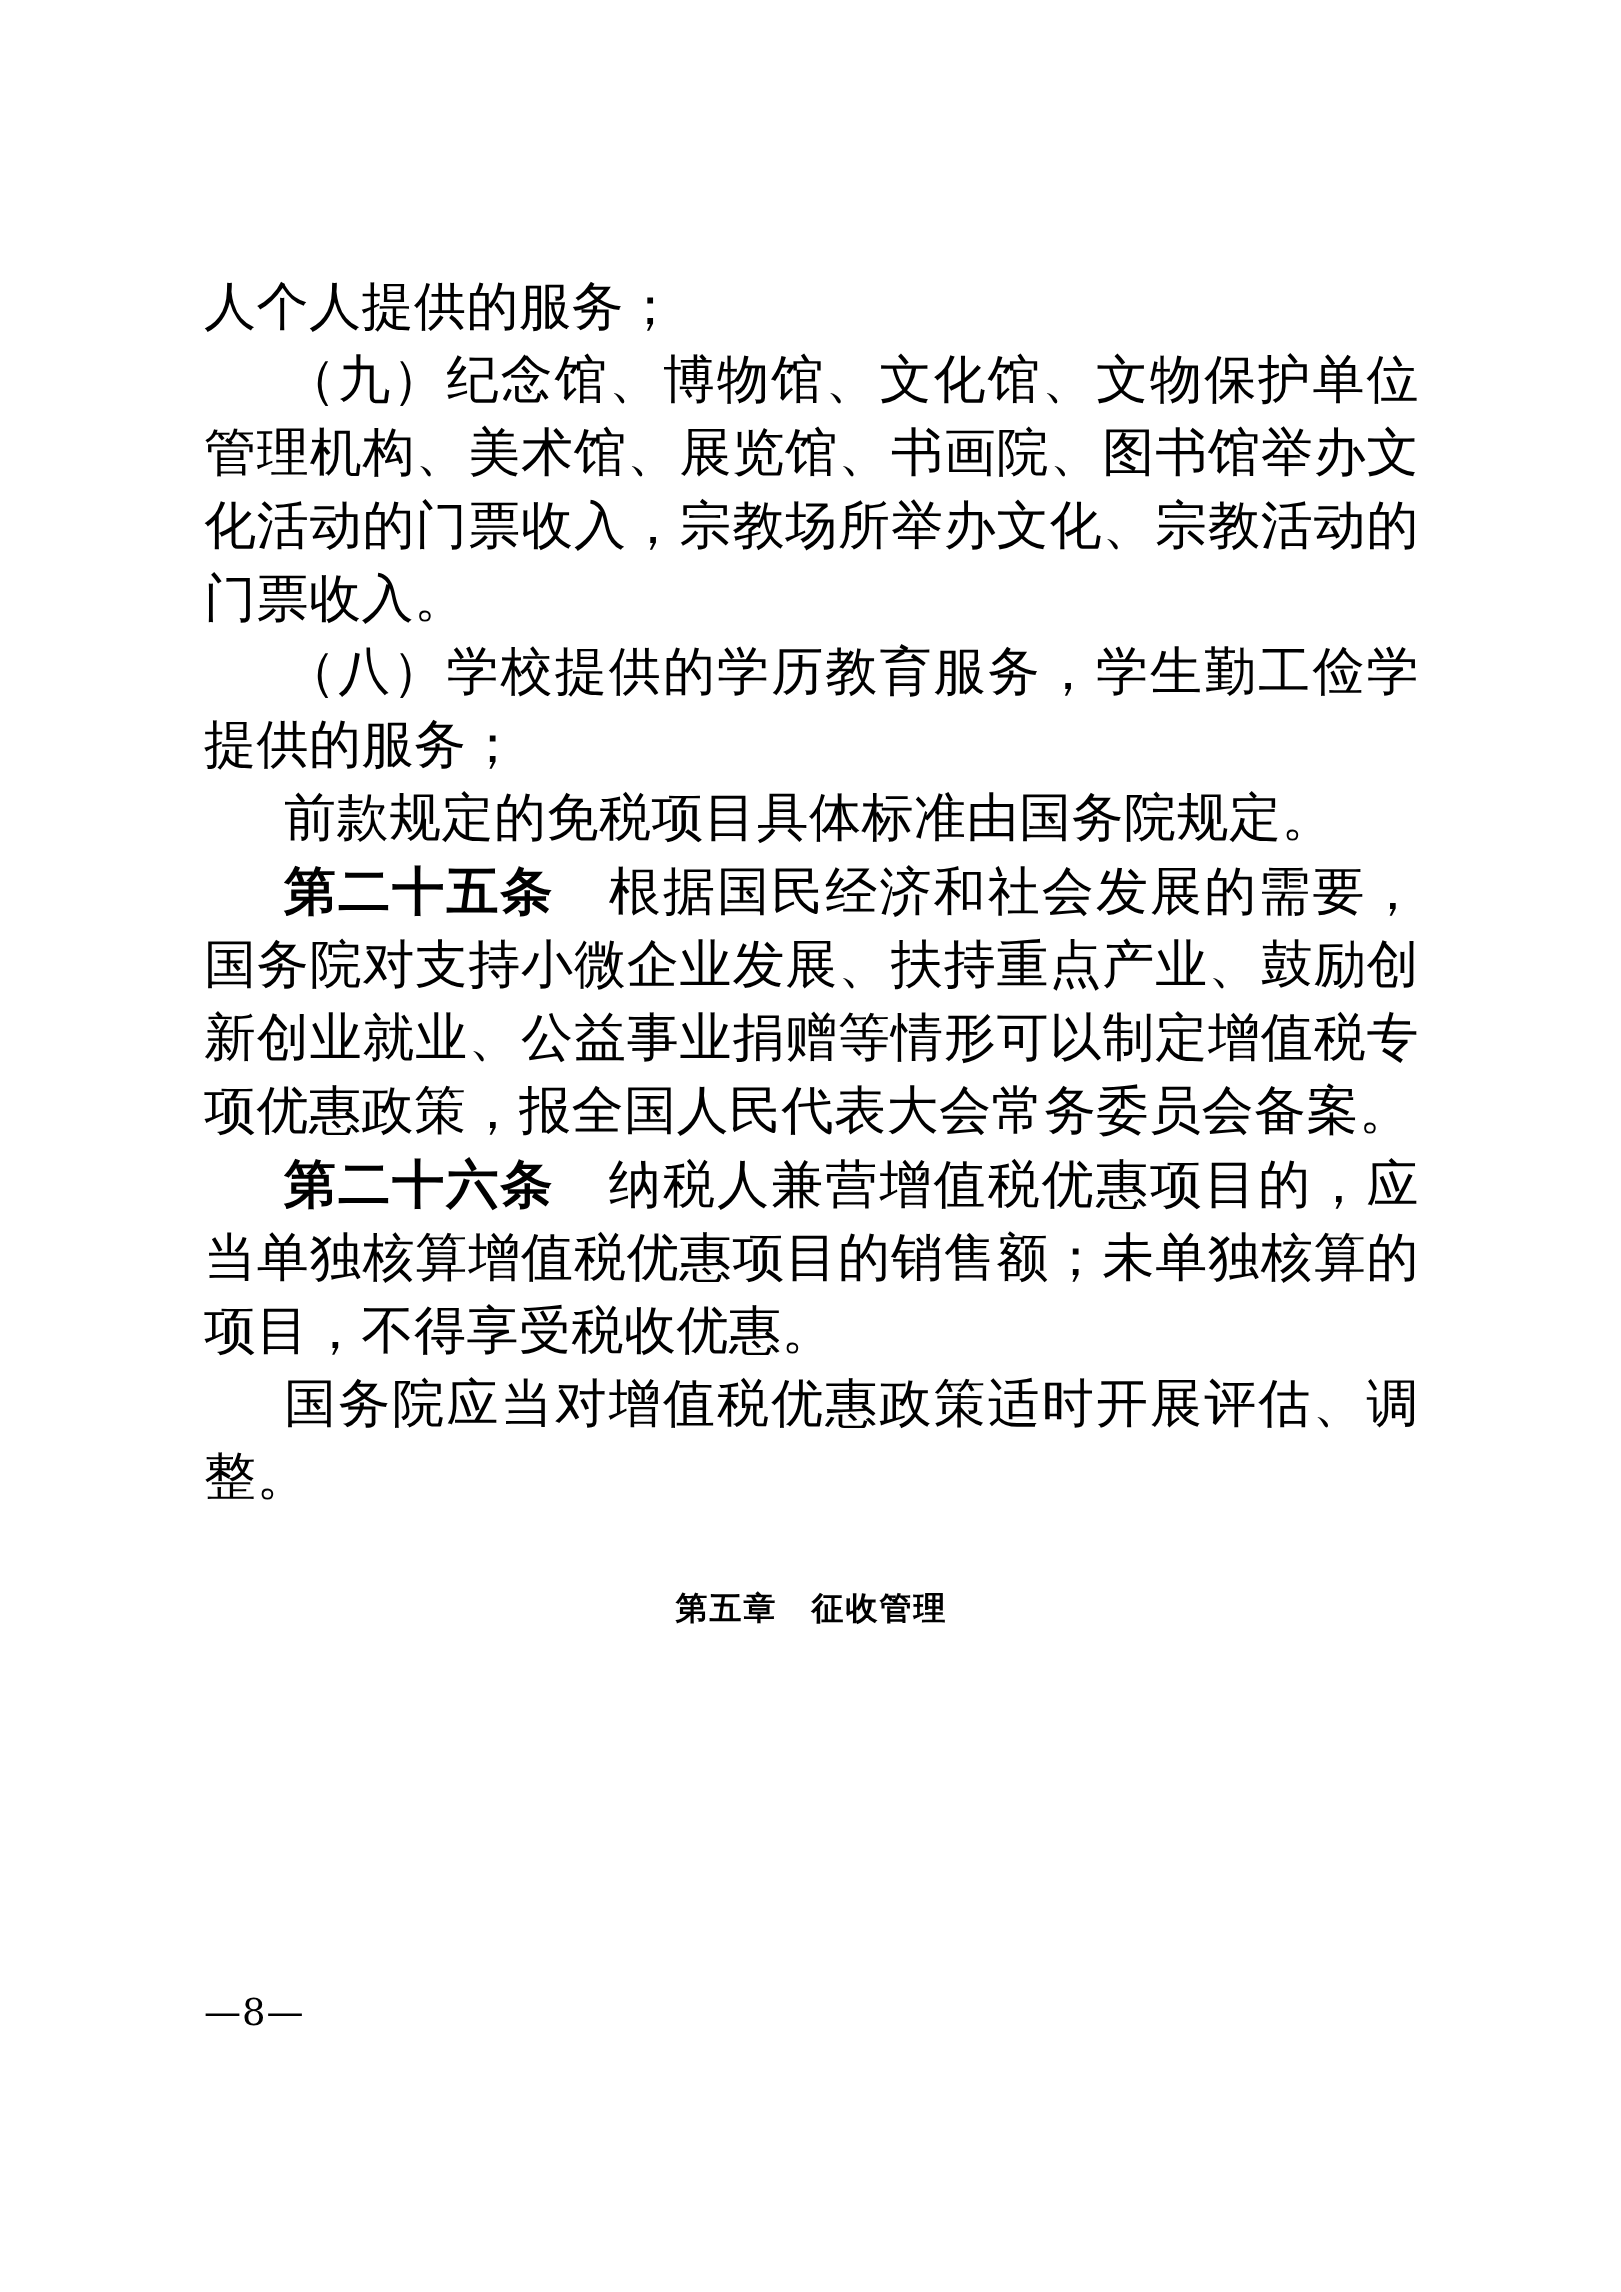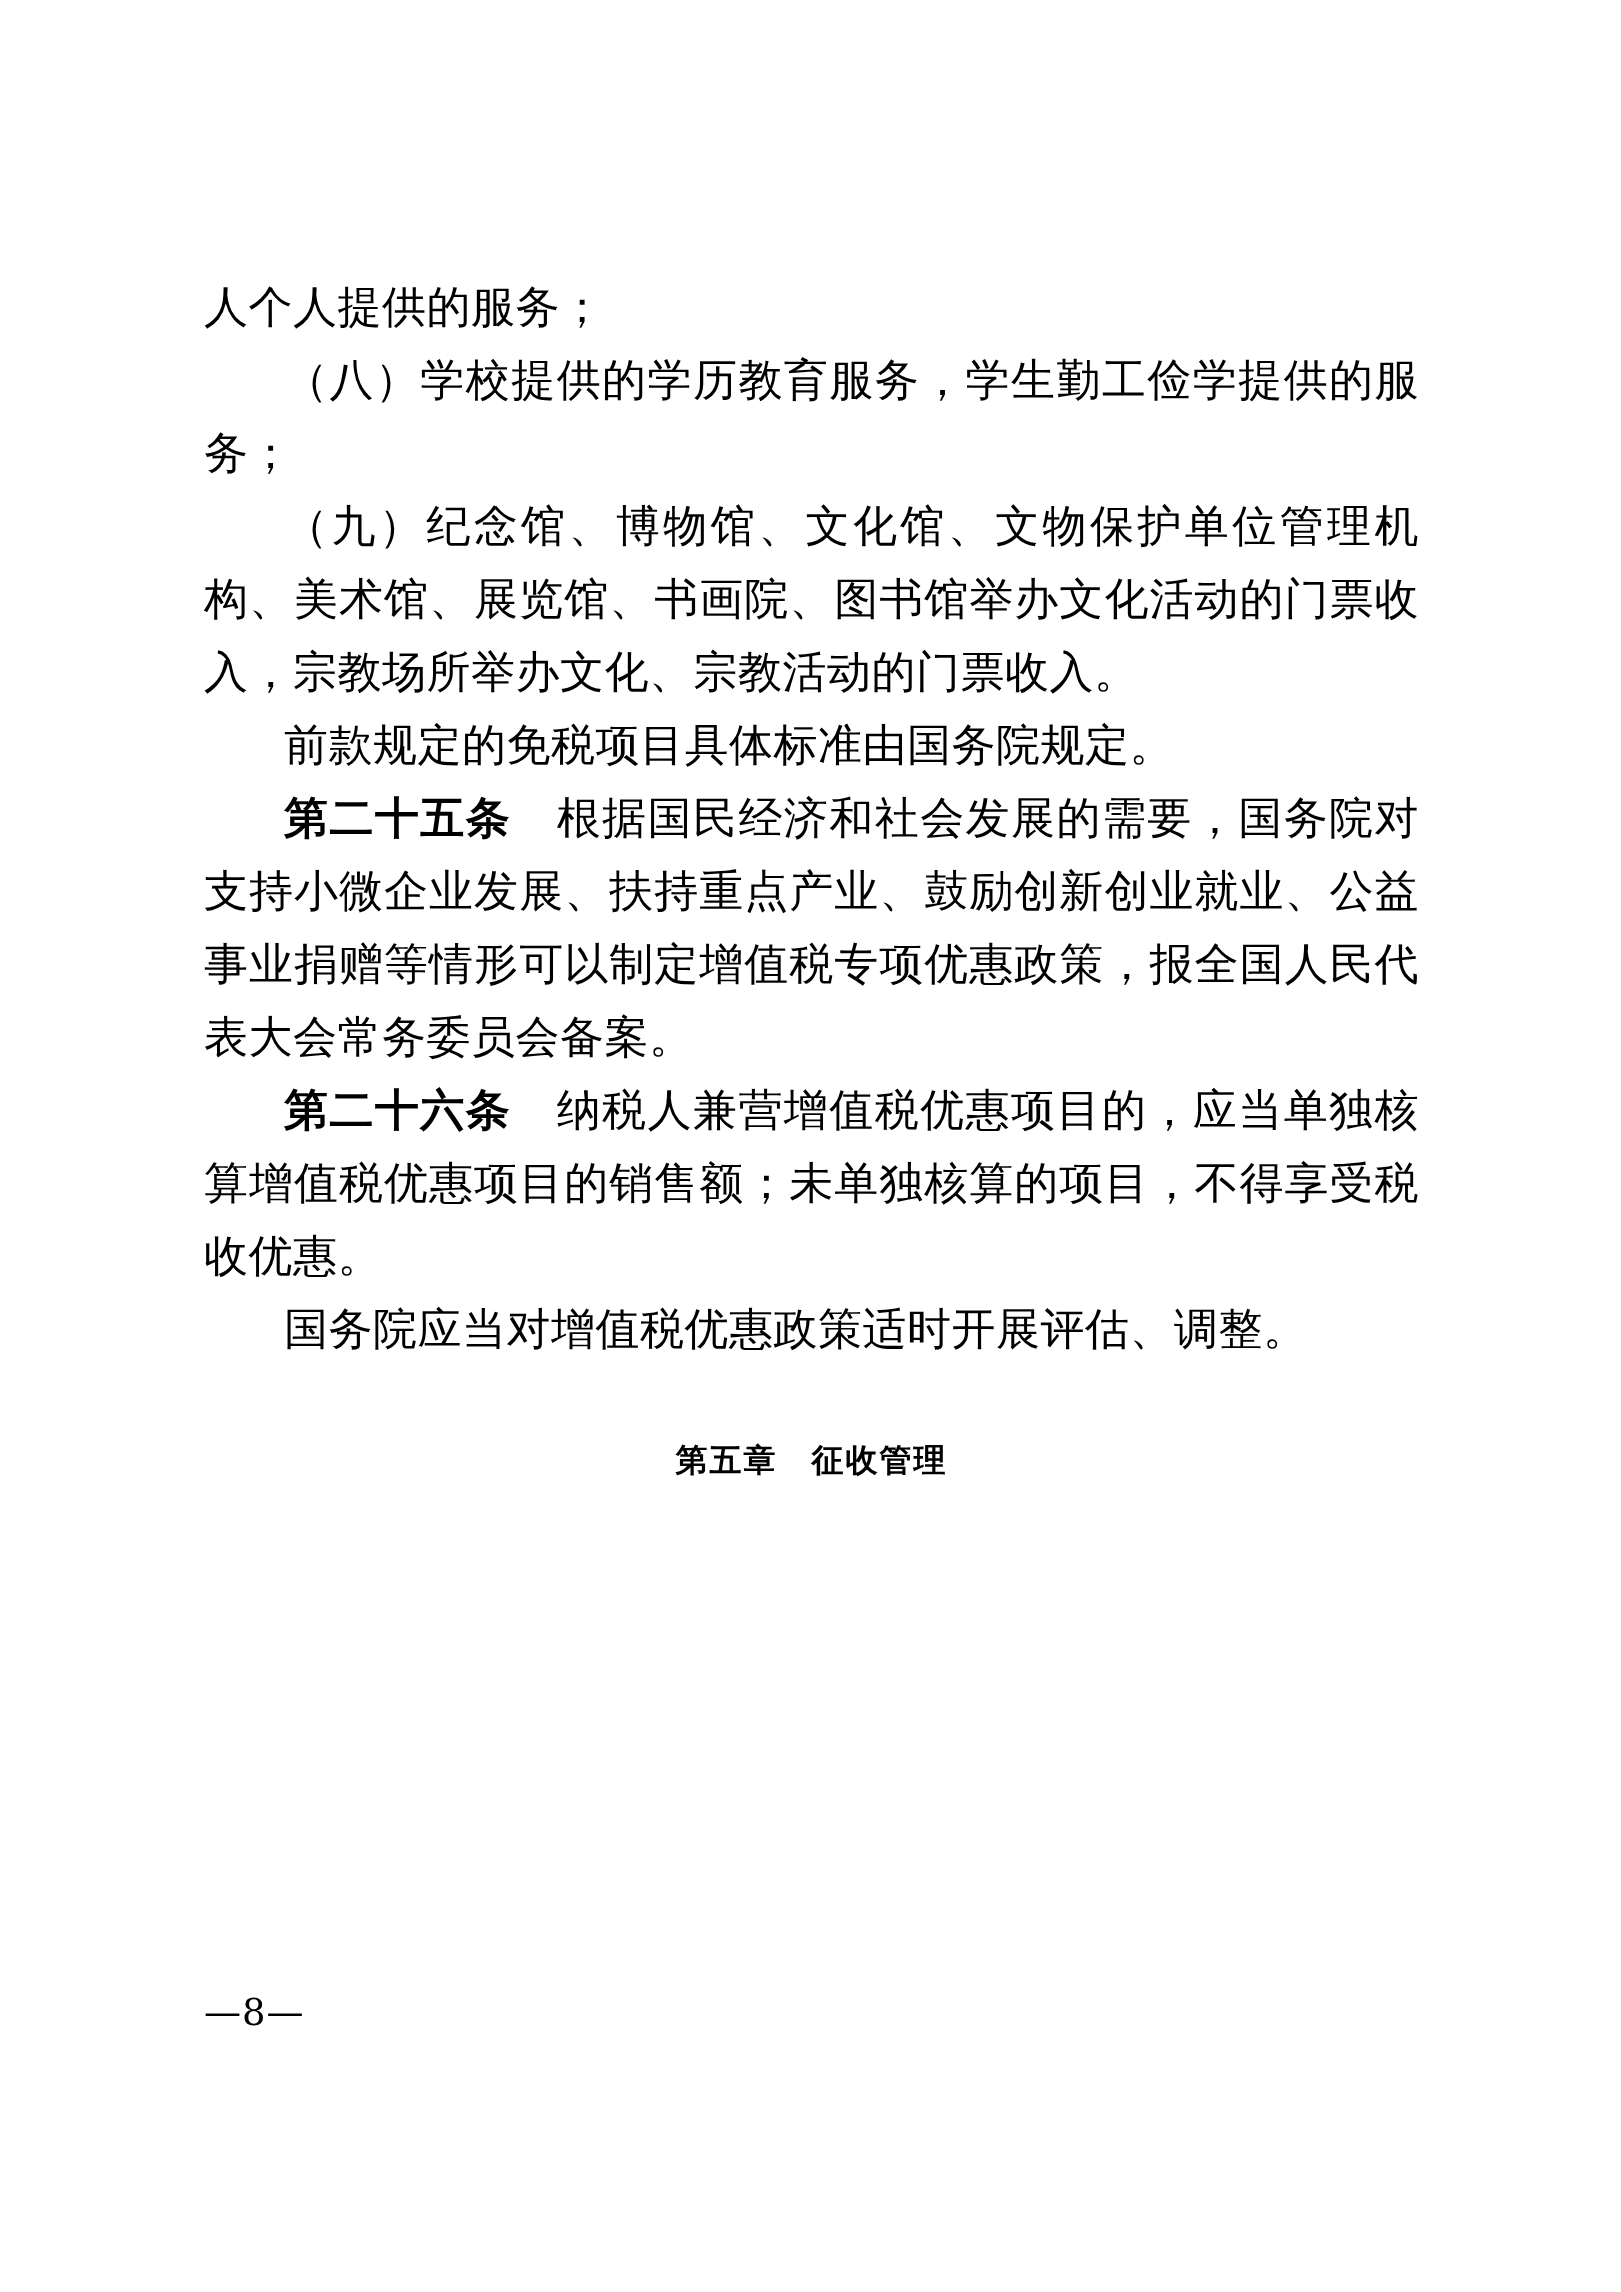--- a/index.html
+++ b/index.html
@@ -23,21 +23,21 @@
     height: 2293px;
     background: #ffffff;
   }
   .content {
     position: absolute;
     left: 204px;
     top: 270px;
     width: 1215px;
   }
   .para {
-    font-size: 44px;
+    font-size: 52px;
     line-height: 73px;
     letter-spacing: 0.5px;
     text-align: justify;
     text-justify: inter-ideograph;
     margin: 0;
     text-indent: 0;
     font-weight: 400;
   }
   .para.indent {
     text-indent: 80px;
@@ -73,23 +73,23 @@
 </style>
 </head>
 <body>
 
 <div class="page">
   <div class="content">
 
     <p class="para">人个人提供的服务；</p>
 
 
+    <p class="para indent">（九）纪念馆、博物馆、文化馆、文物保护单位管理机构、美术馆、展览馆、书画院、图书馆举办文化活动的门票收入，宗教场所举办文化、宗教活动的门票收入。</p>
+
     <p class="para indent">（八）学校提供的学历教育服务，学生勤工俭学提供的服务；</p>
-
-    <p class="para indent">（九）纪念馆、博物馆、文化馆、文物保护单位管理机构、美术馆、展览馆、书画院、图书馆举办文化活动的门票收入，宗教场所举办文化、宗教活动的门票收入。</p>
 
     <p class="para indent">前款规定的免税项目具体标准由国务院规定。</p>
 
     <p class="para indent"><span class="bold-lead">第二十五条</span><span>　根据国民经济和社会发展的需要，国务院对支持小微企业发展、扶持重点产业、鼓励创新创业就业、公益事业捐赠等情形可以制定增值税专项优惠政策，报全国人民代表大会常务委员会备案。</span></p>
 
     <p class="para indent"><span class="bold-lead">第二十六条</span><span>　纳税人兼营增值税优惠项目的，应当单独核算增值税优惠项目的销售额；未单独核算的项目，不得享受税收优惠。</span></p>
 
     <p class="para indent">国务院应当对增值税优惠政策适时开展评估、调整。</p>
 
 

